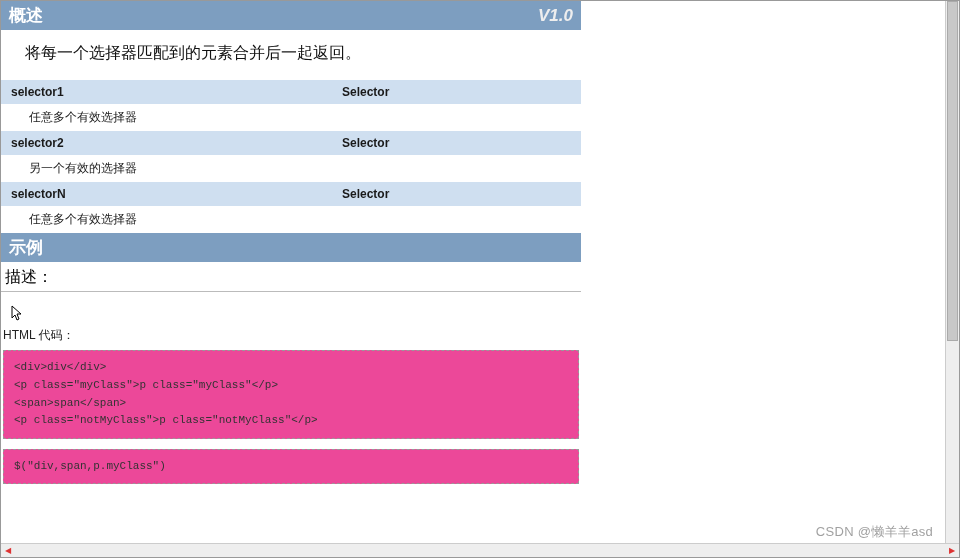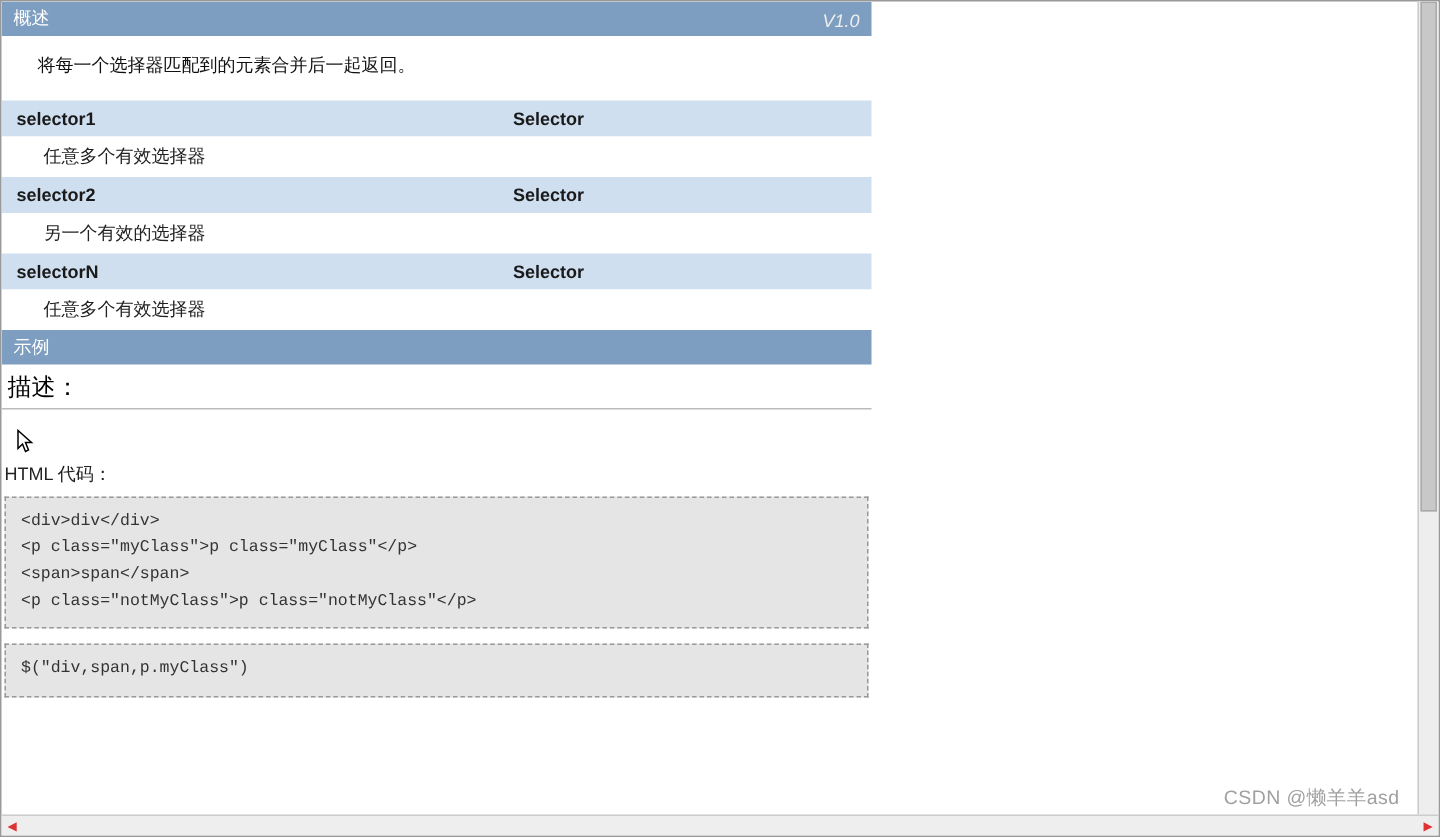--- a/index.html
+++ b/index.html
@@ -55,33 +55,34 @@
   .hscroll-arrow-left { left: 0; }
   .hscroll-arrow-right { right: 0; }
 
   .inner {
     padding: 0 0 20px 0;
   }
   .section-header {
     background: #7d9ec0;
     color: #fff;
     padding: 3px 8px;
-    font-size: 12px;
+    font-size: 17px;
     display: flex;
     justify-content: space-between;
-    align-items: flex-end;
+    align-items: center;
+    font-weight: bold;
   }
   .section-header .version {
     font-style: italic;
     color: #eee;
   }
   .desc-block {
     padding: 8px 4px 8px 24px;
     line-height: 1.9;
-    font-size: 12px;
+    font-size: 16px;
     color: #111;
   }
   .desc-block p { margin: 0 0 4px 0; }
 
   .param-row, .param-head-row {
     display: flex;
     padding: 5px 10px;
     font-size: 12px;
   }
   .param-head-row {
@@ -119,21 +120,21 @@
     margin-left: 6px;
     transform: translateY(3px);
   }
   .code-label {
     padding: 4px 2px 2px 2px;
     color: #222;
     font-size: 12px;
   }
   .code-box {
     border: 1px dashed #999;
-    background: #e5e5e5;
+    background: #ec4899;
     padding: 8px 10px;
     margin: 4px 2px 10px 2px;
     font-family: Consolas, "Courier New", monospace;
     font-size: 11px;
     color: #333;
     white-space: pre-wrap;
     line-height: 1.6;
   }
   .watermark {
     position: absolute;

